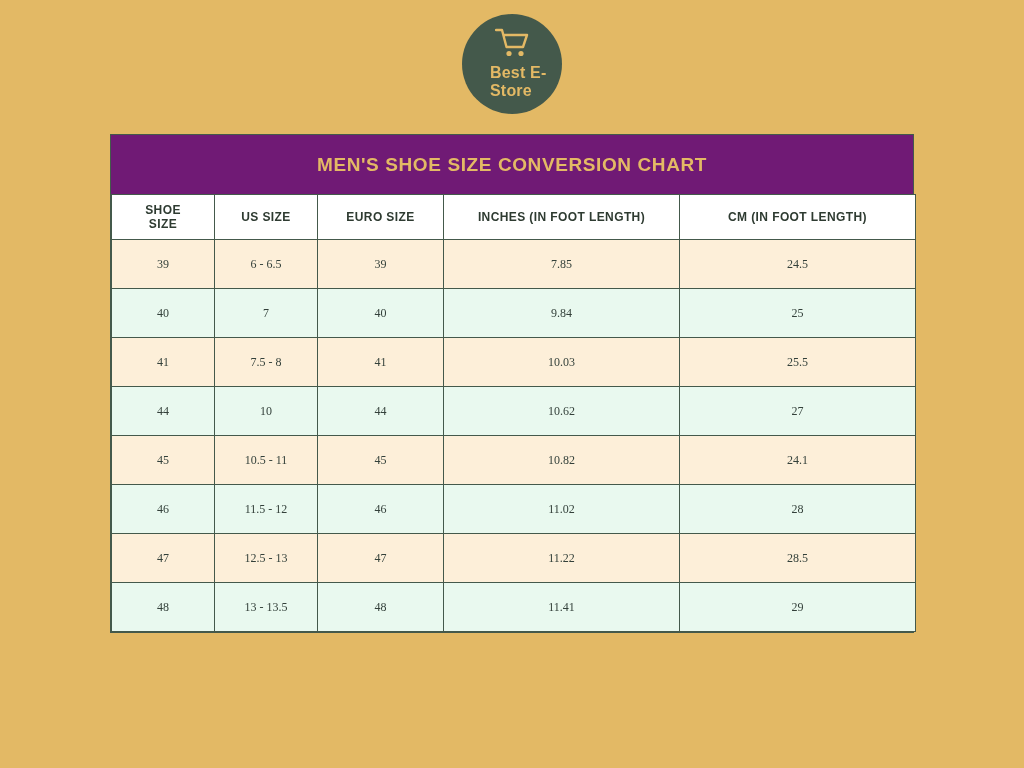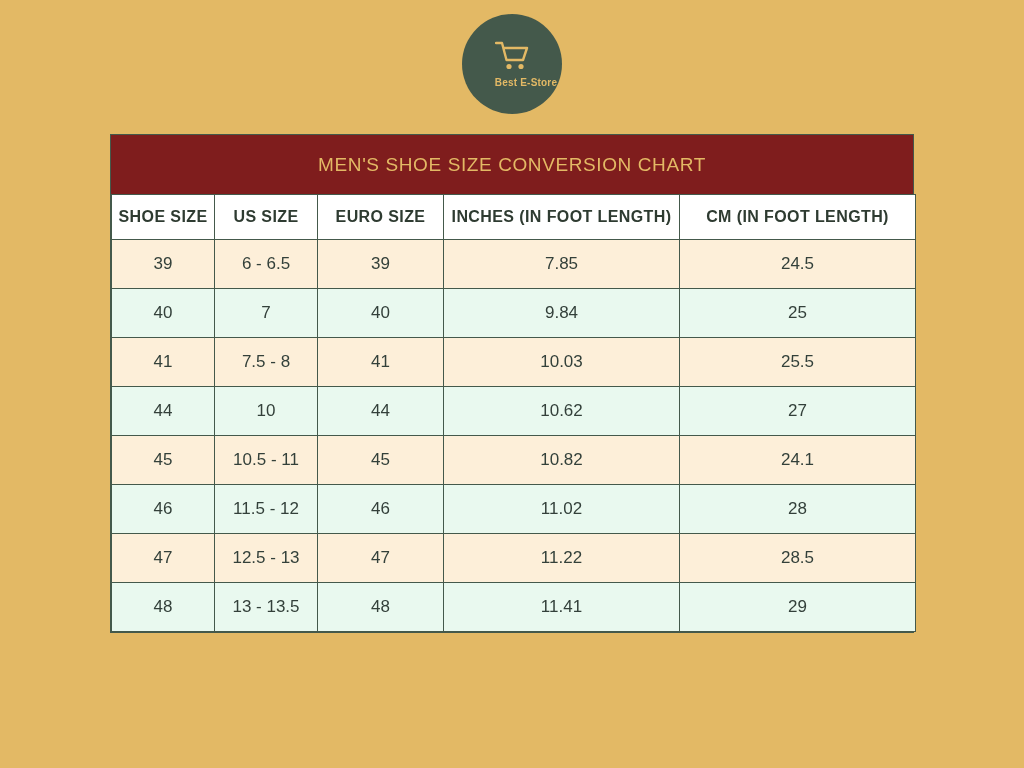--- a/index.html
+++ b/index.html
@@ -32,63 +32,64 @@
     background: #44594b;
     display: flex;
     flex-direction: column;
     align-items: center;
     justify-content: center;
     gap: 6px;
   }
   .cart-icon { width: 34px; height: 30px; display: block; }
   .logo-text {
     color: #e3b965;
-    font-size: 10px;
+    font-size: 16px;
     font-weight: bold;
     letter-spacing: 0.2px;
     padding-left: 28px;
   }
 
   
   .table-wrap {
     margin-top: 20px;
     width: 804px;
     border: 1px solid #44594b;
   }
   .table-title {
-    background: #7f1d1d;
+    background: #701a75;
     color: #e3b965;
     text-align: center;
     font-size: 19px;
-    font-weight: normal;
+    font-weight: bold;
     letter-spacing: 0.6px;
     padding: 19px 0 18px;
   }
   table {
     width: 100%;
     border-collapse: collapse;
     table-layout: fixed;
   }
   th, td {
     border: 1px solid #44594b;
     text-align: center;
     color: #2e3b31;
   }
   thead th {
     background: #ffffff;
-    font-size: 16px;
+    font-size: 12px;
     font-weight: bold;
     letter-spacing: 0.4px;
     height: 45px;
-    padding: 0 4px;
+    padding: 0 20px;
   }
   tbody td {
-    font-size: 17px;
+    font-size: 12px;
     height: 49px;
     color: #33403a;
+    font-family: Liberation Serif, serif;
   }
   tbody tr.odd td { background: #fdefd9; }
   tbody tr.even td { background: #e9f9ef; }
 
   
   col.c0 { width: 103px; }
   col.c1 { width: 103px; }
   col.c2 { width: 126px; }
   col.c3 { width: 236px; }
   col.c4 { width: 236px; }

